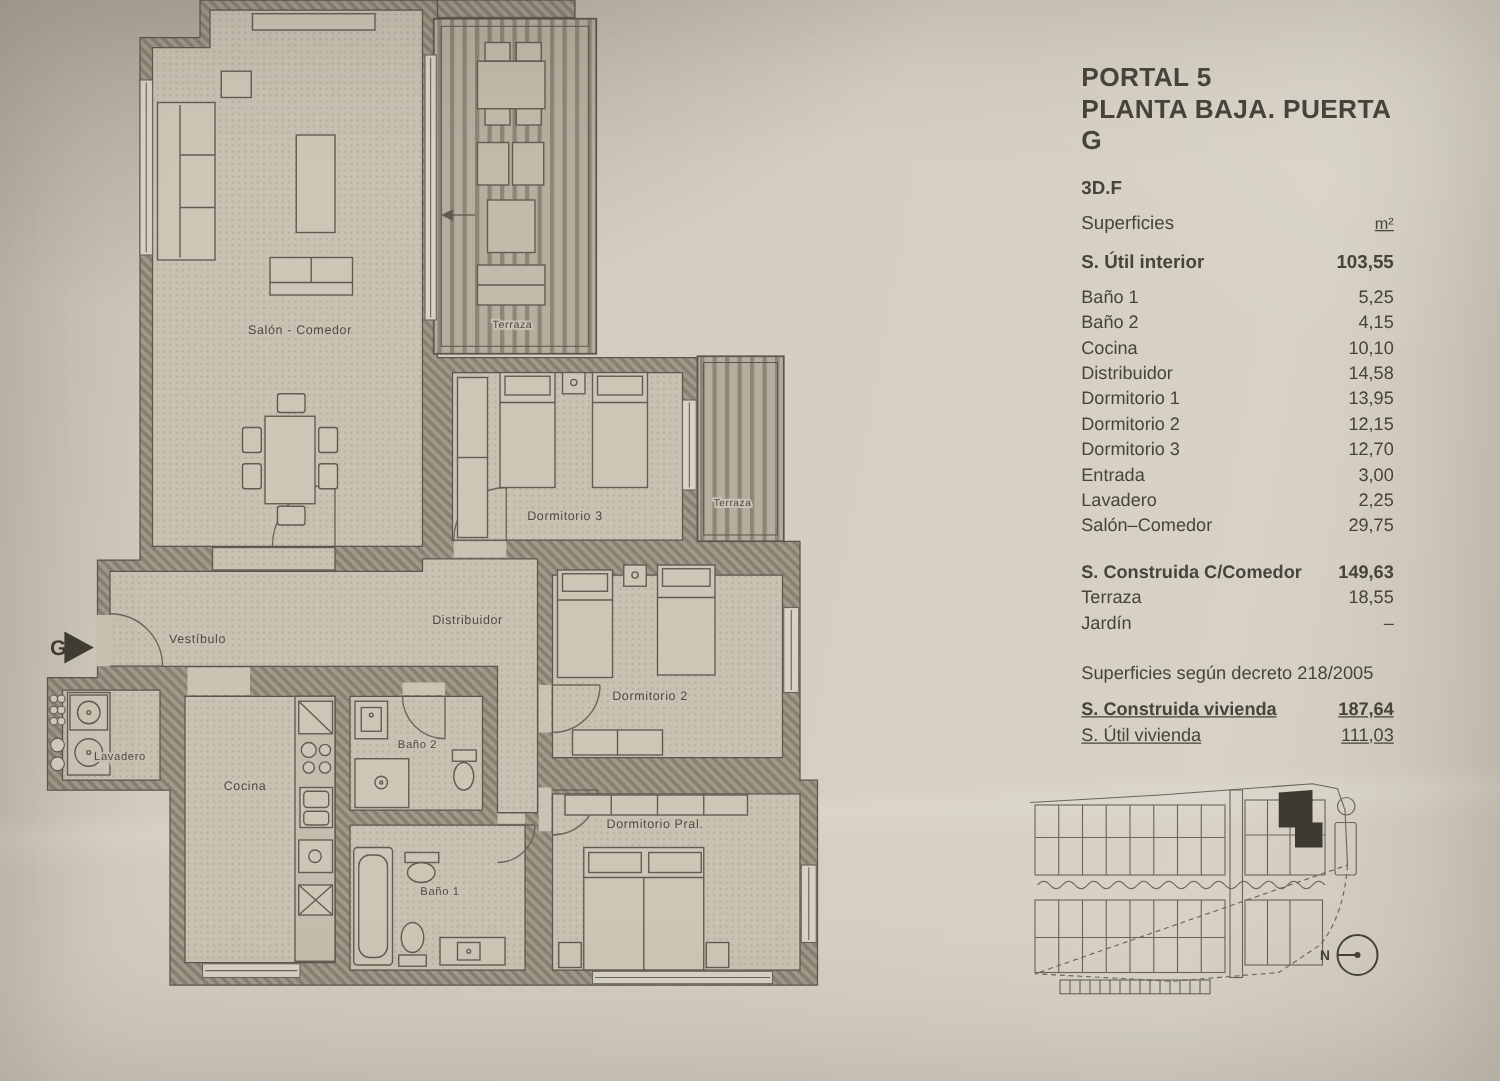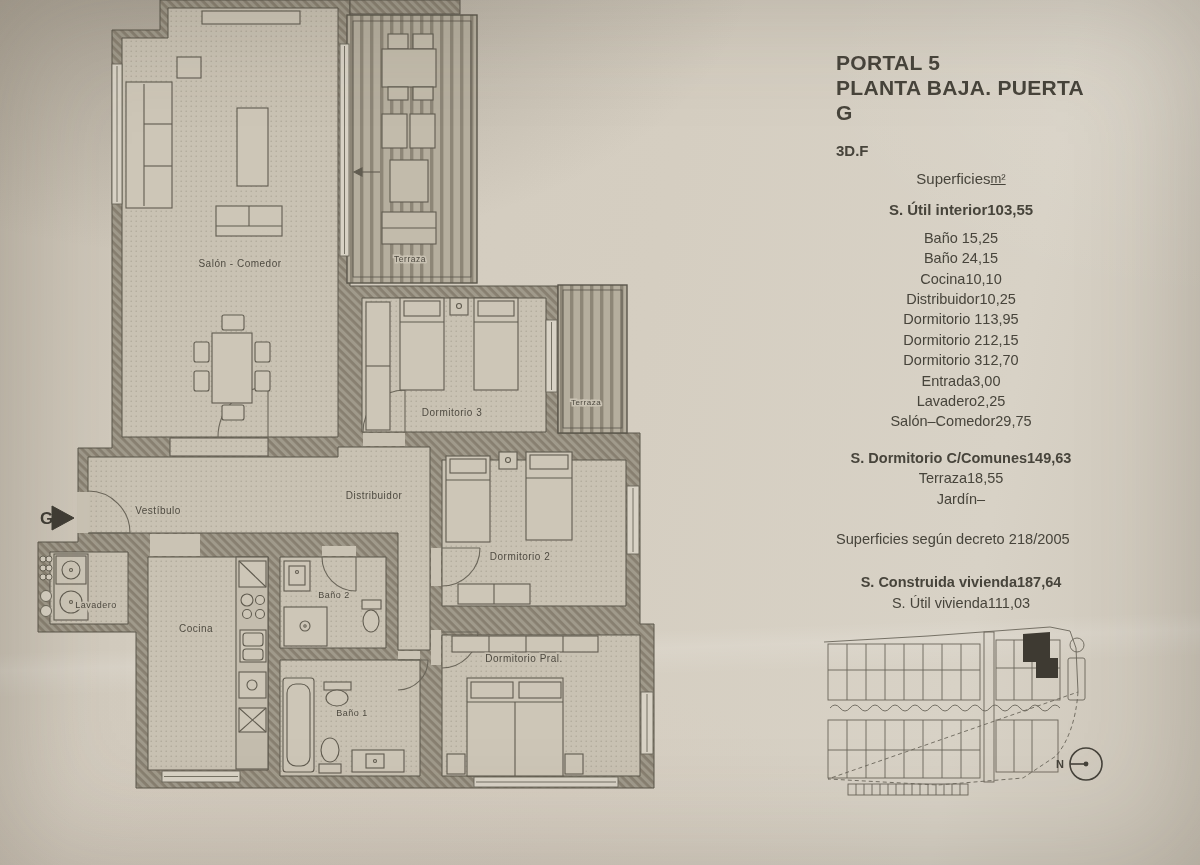--- a/index.html
+++ b/index.html
@@ -10,32 +10,32 @@
       radial-gradient(700px 400px at 102% 8%, rgba(255,255,250,.10), transparent 60%),
       radial-gradient(1000px 600px at 30% 115%, rgba(215,195,185,.25), transparent 60%),
       linear-gradient(178deg, transparent 72%, rgba(255,255,255,.12) 74%, transparent 77%),
       linear-gradient(100deg,#c3bbad 0%,#d2cbbe 16%,#d5cec1 52%,#d8d2c6 80%,#ccc5b8 100%);
     font-family:"Liberation Sans", sans-serif;
   }
   body::after{content:"";position:absolute;inset:0;pointer-events:none;
     box-shadow:inset 0 0 120px rgba(80,72,58,.25);}
   .plan-wrap{position:absolute;left:0;top:0;}
   .site-wrap{position:absolute;left:818px;top:612px;}
-  .panel{position:absolute;left:836px;top:50px;width:250px;color:#47443b;}
+  .panel{position:absolute;left:865px;top:50px;width:250px;color:#47443b;}
   .t{font-size:21px;font-weight:bold;line-height:25px;letter-spacing:.3px;}
   .code{font-size:15px;font-weight:bold;margin-top:17px;}
-  .srow{display:flex;justify-content:center;font-size:14.5px;line-height:20.4px;}
+  .srow{display:flex;justify-content:space-between;font-size:14.5px;line-height:20.4px;}
   .head{margin-top:10px;font-size:15px;}
   .m2{font-size:13px;text-decoration:underline;}
   .b{font-weight:bold;}
   .util{margin-top:11px;font-size:15px;}
   .rooms{margin-top:7px;}
   .blk2{margin-top:16px;}
   .decree{margin-top:22px;font-size:14.6px;}
-  .viv{margin-top:25px;}
+  .viv{margin-top:11px;text-decoration:underline;}
   svg text{font-family:"Liberation Sans", sans-serif;}
 </style>
 </head>
 <body>
 
 <div class="plan-wrap">
 <svg width="700" height="810" viewBox="0 0 700 810">
   <defs>
     <pattern id="dots" width="5" height="5" patternUnits="userSpaceOnUse">
       <rect width="5" height="5" fill="#c9c2b3"></rect>
@@ -292,21 +292,21 @@
     <div class="srow">
         <span>Baño 2</span>
         <span>4,15</span>
       </div>
     <div class="srow">
         <span>Cocina</span>
         <span>10,10</span>
       </div>
     <div class="srow">
         <span>Distribuidor</span>
-        <span>10,25</span>
+        <span>14,58</span>
       </div>
     <div class="srow">
         <span>Dormitorio 1</span>
         <span>13,95</span>
       </div>
     <div class="srow">
         <span>Dormitorio 2</span>
         <span>12,15</span>
       </div>
     <div class="srow">
@@ -322,21 +322,21 @@
         <span>2,25</span>
       </div>
     <div class="srow">
         <span>Salón–Comedor</span>
         <span>29,75</span>
       </div>
   </div>
 
   <div class="blk2">
     <div class="srow b">
-      <span>S. Dormitorio C/Comunes</span>
+      <span>S. Construida C/Comedor</span>
       <span>149,63</span>
     </div>
     <div class="srow">
       <span>Terraza</span>
       <span>18,55</span>
     </div>
     <div class="srow">
       <span>Jardín</span>
       <span>–</span>
     </div>

